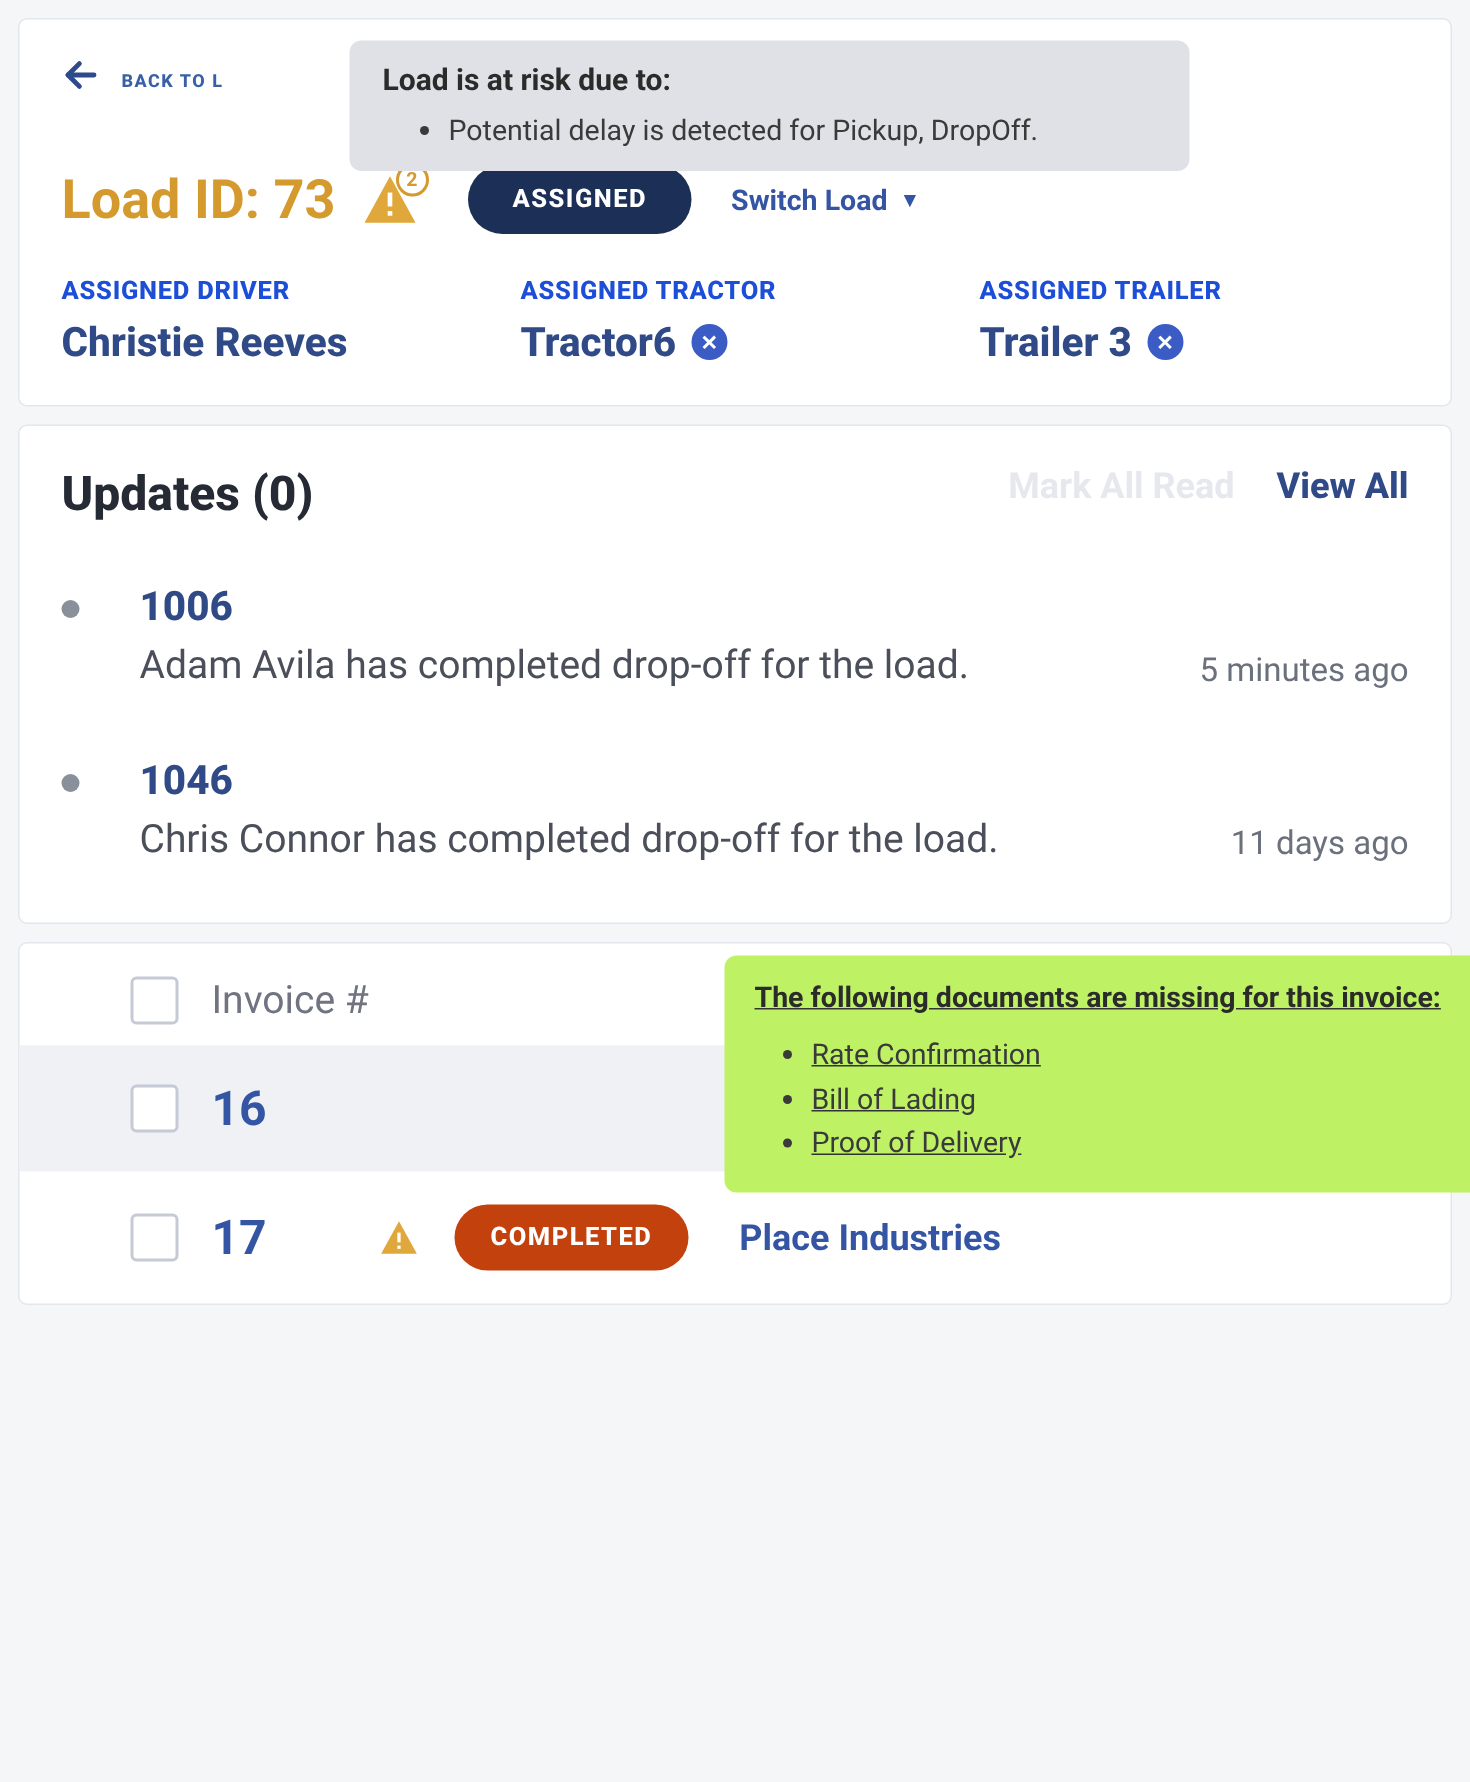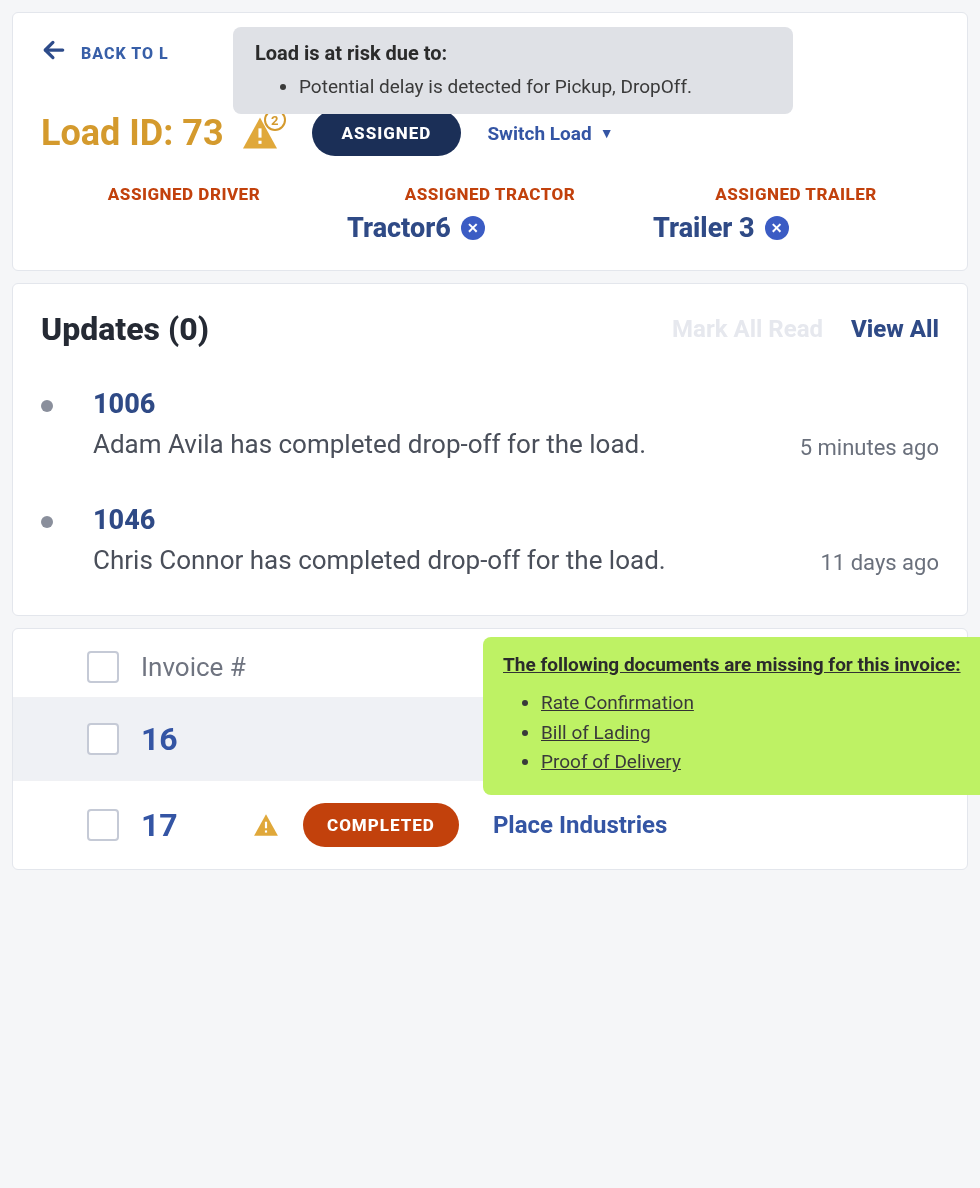--- a/index.html
+++ b/index.html
@@ -23,21 +23,21 @@
     display: flex;
     align-items: center;
     gap: 14px;
     margin-bottom: 40px;
   }
   .back-arrow { color: #2d4b8a; font-size: 28px; font-weight: 700; }
   .back-text {
     color: #385fa8;
     font-weight: 800;
     letter-spacing: 1px;
-    font-size: 16px;
+    font-size: 12px;
   }
   .tooltip1 {
     position: absolute;
     top: 14px;
     left: 220px;
     background: #dfe1e6;
     border-radius: 8px;
     padding: 14px 22px 16px;
     width: 560px;
     box-shadow: 0 0 0 rgba(0,0,0,0);
@@ -99,46 +99,44 @@
     margin-left: 12px;
     display: flex;
     align-items: center;
     gap: 8px;
     cursor: pointer;
   }
   .switch-load .caret { color: #3455a4; font-size: 14px; }
   .assign-row { display: flex; gap: 20px; }
   .assign-col { flex: 1; }
   .assign-label {
-    color: #c2410c;
+    color: #1d4ed8;
     font-weight: 800;
     letter-spacing: 0.5px;
     font-size: 17px;
     margin-bottom: 8px;
-    text-align: center;
   }
   .assign-value {
     color: #2f4a86;
     font-weight: 800;
     font-size: 27px;
     display: flex;
     align-items: center;
     gap: 10px;
   }
   .x-circle {
     width: 24px; height: 24px; border-radius: 50%;
     background: #3b5cc4; color: #fff;
     display: inline-flex; align-items: center; justify-content: center;
     font-size: 14px; font-weight: 700;
   }
   
   .updates-card { padding: 26px 28px 30px; }
   .updates-header {
     display: flex;
-    align-items: center;
     margin-bottom: 40px;
   }
   .updates-title { font-size: 32px; font-weight: 800; color: #252a34; flex: 1; }
   .mark-read { color: #e6e8ee; font-weight: 700; font-size: 24px; margin-right: 28px; }
   .view-all { color: #2f4a86; font-weight: 800; font-size: 24px; cursor: pointer; }
   .update-item { display: flex; gap: 18px; margin-bottom: 40px; }
   .update-dot {
     width: 12px; height: 12px; border-radius: 50%;
     background: #8a8f9c; margin-top: 12px; flex-shrink: 0;
   }
@@ -232,20 +230,23 @@
     <span class="pill">ASSIGNED</span>
     <span class="switch-load">
       <span>Switch Load</span>
       <span class="caret">▼</span>
     </span>
   </div>
 
   <div class="assign-row">
     <div class="assign-col">
       <div class="assign-label">ASSIGNED DRIVER</div>
+      <div class="assign-value">
+        <span>Christie Reeves</span>
+      </div>
     </div>
     <div class="assign-col">
       <div class="assign-label">ASSIGNED TRACTOR</div>
       <div class="assign-value">
         <span>Tractor6</span>
         <span class="x-circle">✕</span>
       </div>
     </div>
     <div class="assign-col">
       <div class="assign-label">ASSIGNED TRAILER</div>

